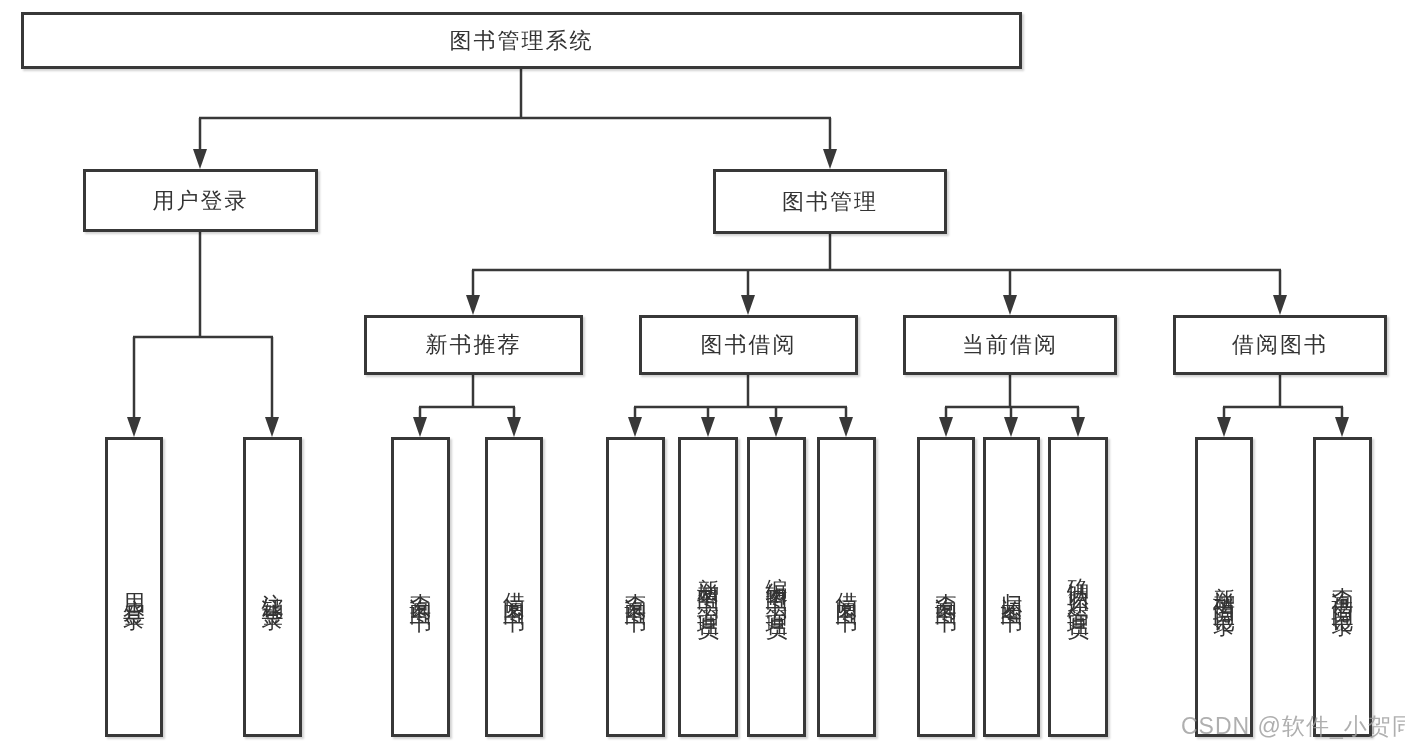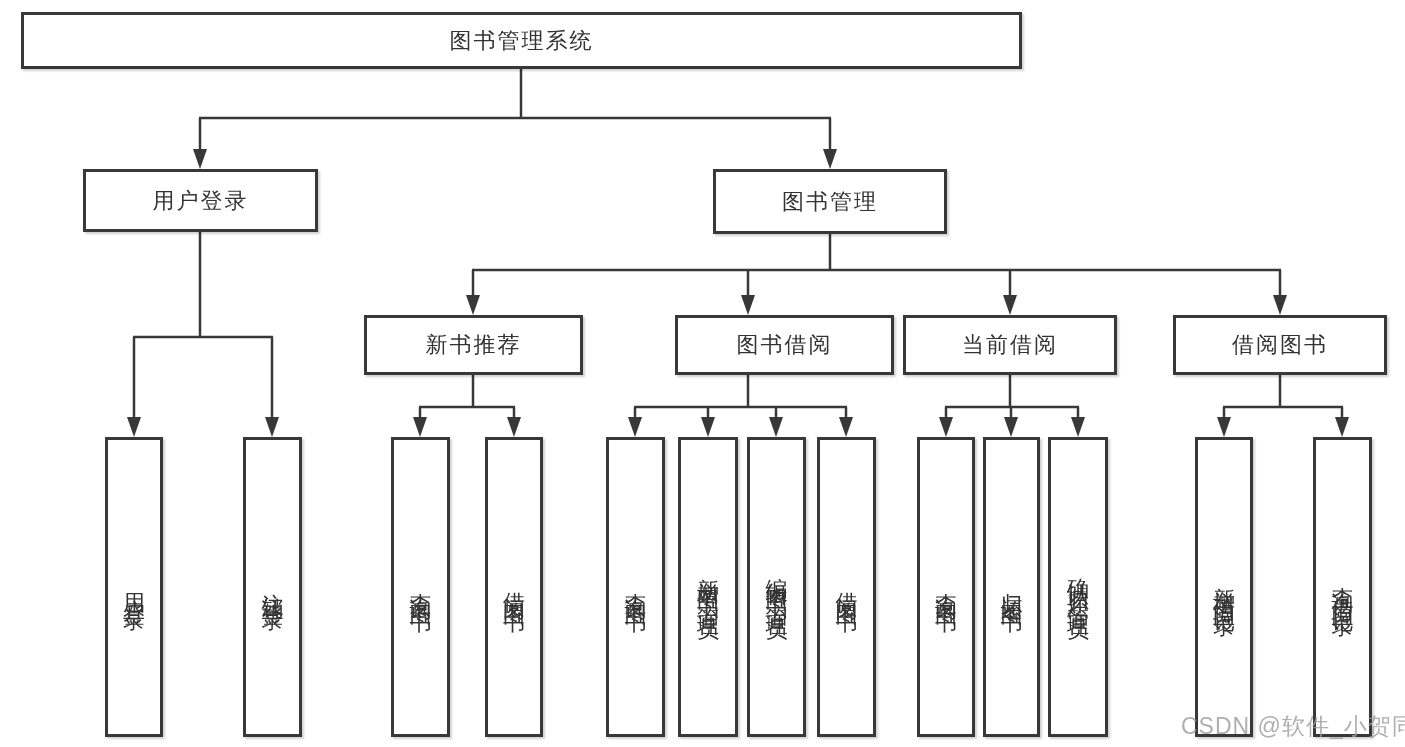--- a/index.html
+++ b/index.html
@@ -128,21 +128,21 @@
       <polygon points="1335,417 1349,417 1342,437"></polygon>
     </g>
   </svg>
 
   <div class="node" style="left:21px; top:12px; width:1001px; height:57px;">图书管理系统</div>
 
   <div class="node" style="left:83px; top:169px; width:235px; height:63px;">用户登录</div>
   <div class="node" style="left:713px; top:169px; width:234px; height:65px;">图书管理</div>
 
   <div class="node" style="left:364px; top:315px; width:219px; height:60px;">新书推荐</div>
-  <div class="node" style="left:639px; top:315px; width:219px; height:60px;margin-left:36px;">图书借阅</div>
+  <div class="node" style="left:639px; top:315px; width:219px; height:60px;">图书借阅</div>
   <div class="node" style="left:903px; top:315px; width:214px; height:60px;text-align:center;">当前借阅</div>
   <div class="node" style="left:1173px; top:315px; width:214px; height:60px;">借阅图书</div>
 
   <div class="node leaf" style="left:105px; top:437px; width:58px; height:300px;">
     <span class="vtext">用户登录</span>
   </div>
   <div class="node leaf" style="left:243px; top:437px; width:59px; height:300px;">
     <span class="vtext">注销登录</span>
   </div>
 

